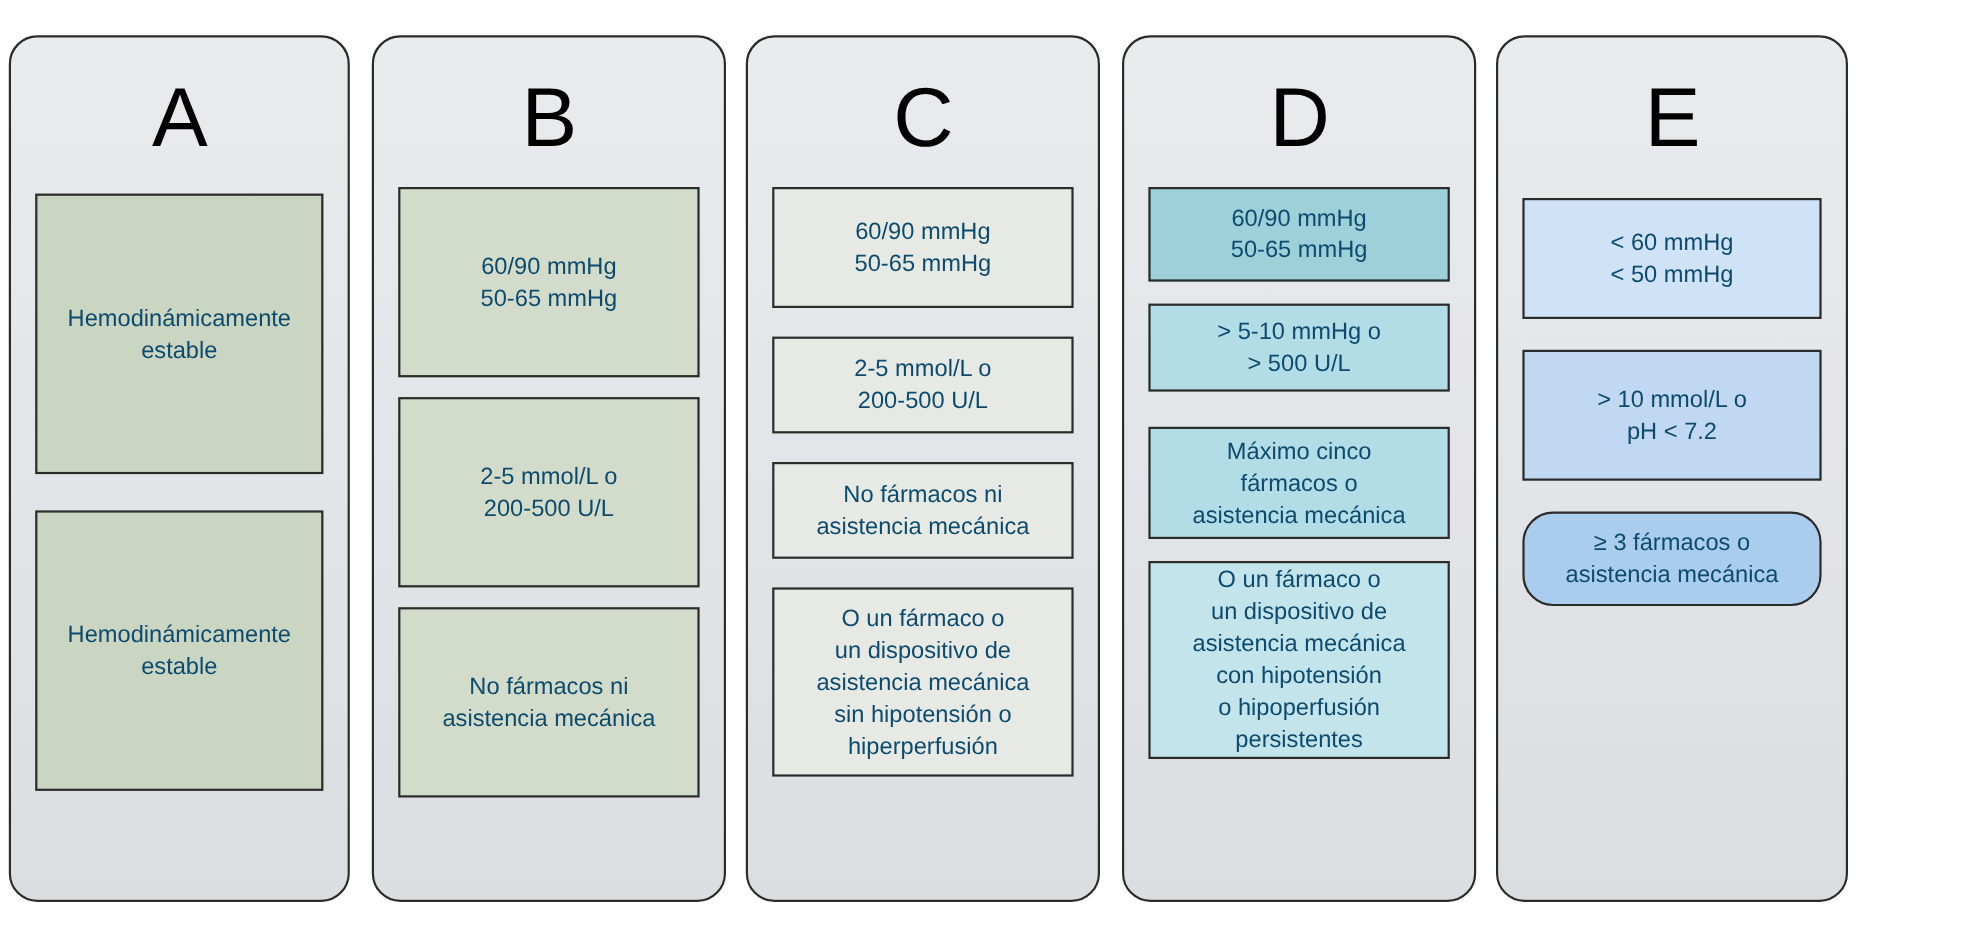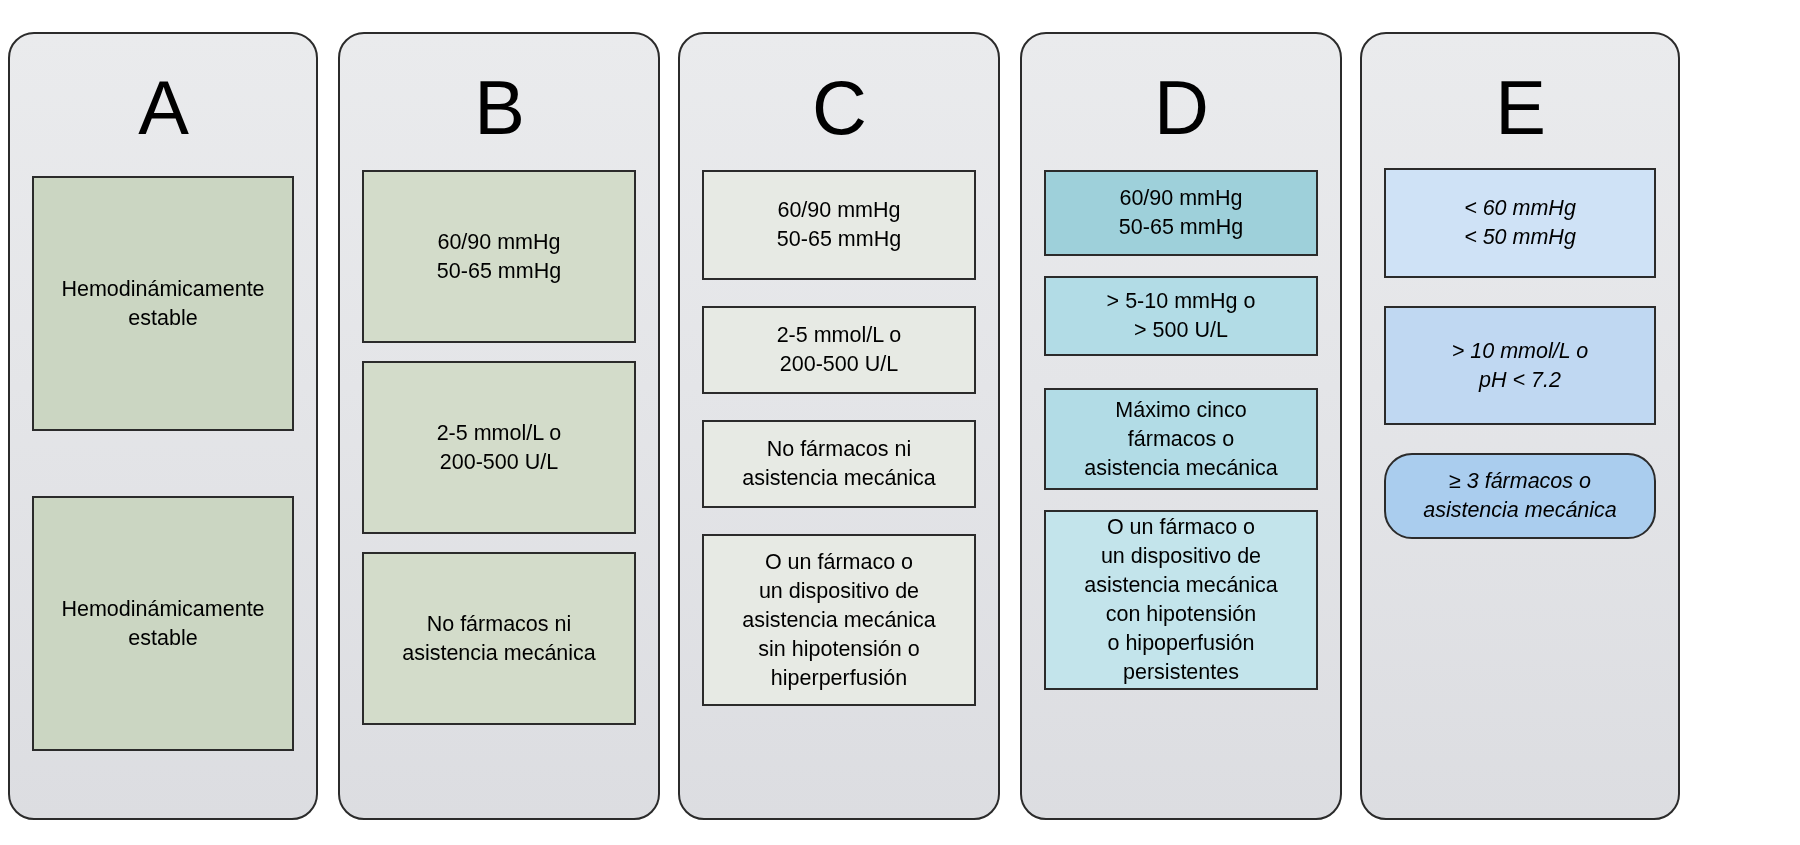--- a/index.html
+++ b/index.html
@@ -60,29 +60,29 @@
     flex: 1 1 auto;
     justify-content: flex-start;
     margin-top: 28px;
   }
   .cell {
     border: 2px solid #2b2b2b;
     display: flex;
     align-items: center;
     justify-content: center;
     text-align: center;
-    color: #000000;
+    color: #0c4a6e;
     font-size: 21.5px;
     line-height: 29px;
     padding: 6px 8px;
     white-space: pre-line;
   }
 
   
-  .col-a .boxes { margin-top: 30px; gap: 32px; }
+  .col-a .boxes { margin-top: 30px; }
   .col-a .cell { background: #cbd6c2; height: 255px; }
   .col-a .cell:first-child { margin-bottom: 33px; }
 
   
   .col-b .boxes { margin-top: 24px; }
   .col-b .cell { background: #d3dcca; height: 173px; }
   .col-b .cell + .cell { margin-top: 18px; }
 
   
   .col-c .boxes { margin-top: 24px; }
@@ -93,21 +93,21 @@
   .col-c .c4 { height: 172px; margin-top: 26px; }
 
   
   .col-d .boxes { margin-top: 24px; }
   .col-d .d1 { background: #9ed0da; height: 86px; }
   .col-d .d2 { background: #b2dce6; height: 80px; margin-top: 20px; }
   .col-d .d3 { background: #b2dce6; height: 102px; margin-top: 32px; }
   .col-d .d4 { background: #c3e4eb; height: 180px; margin-top: 20px; }
 
   
-  .col-e .boxes { margin-top: 22px; font-style: italic; }
+  .col-e .boxes { margin-top: 34px; }
   .col-e .e1 { background: #cfe2f6; height: 110px; }
   .col-e .e2 { background: #c0d8f2; height: 119px; margin-top: 28px; }
   .col-e .e3 { background: #aacdee; height: 86px; margin-top: 28px; border-radius: 28px; }
   .col-e .e4 { background: #8ebce8; height: 110px; margin-top: 28px; }
 </style>
 </head>
 <body>
 
 <div id="stage">
   <div class="columns">

